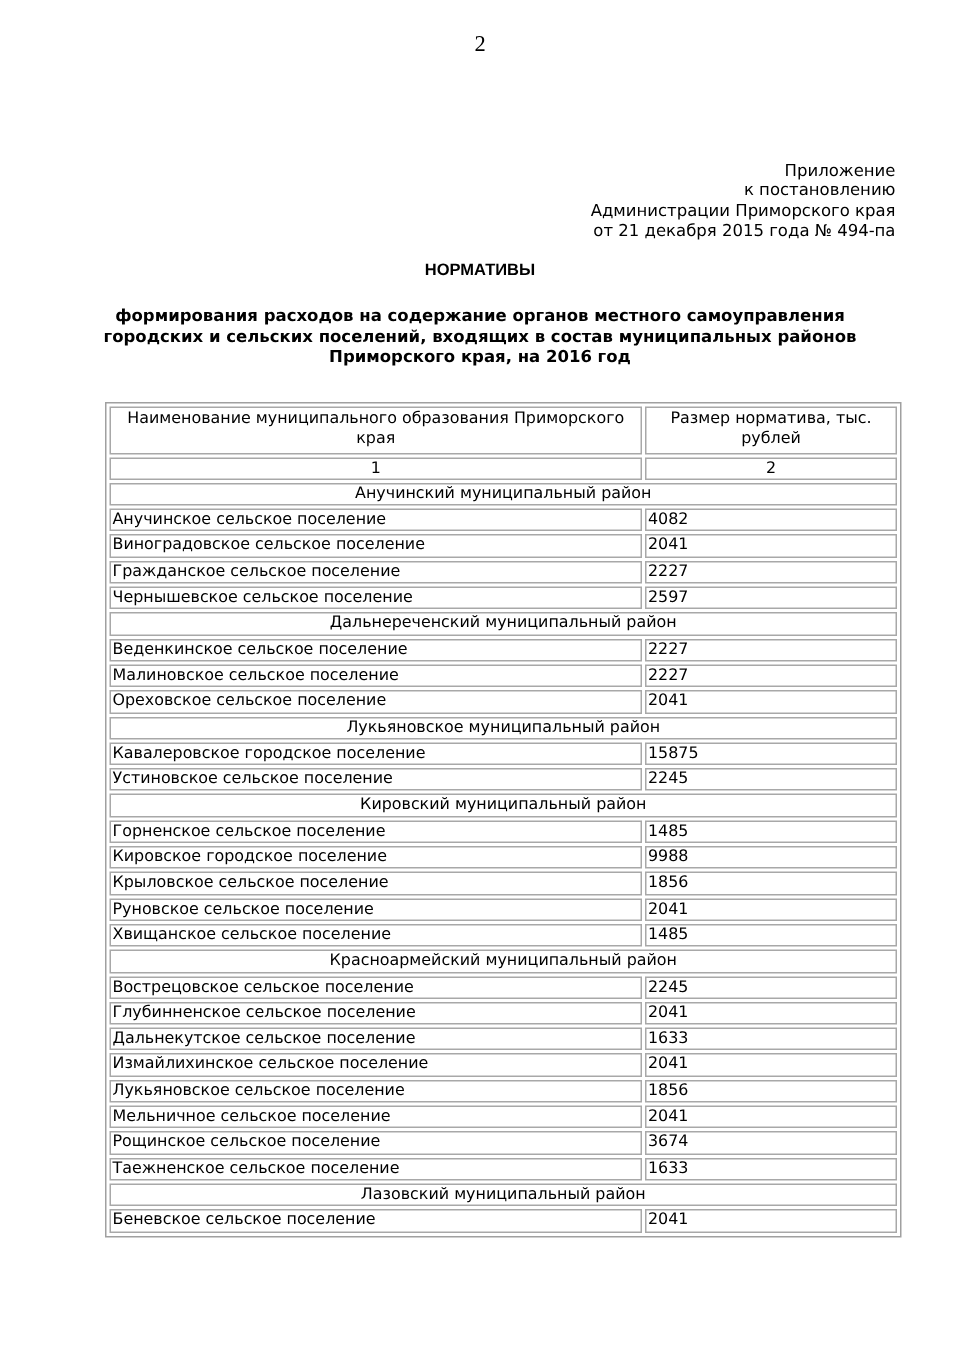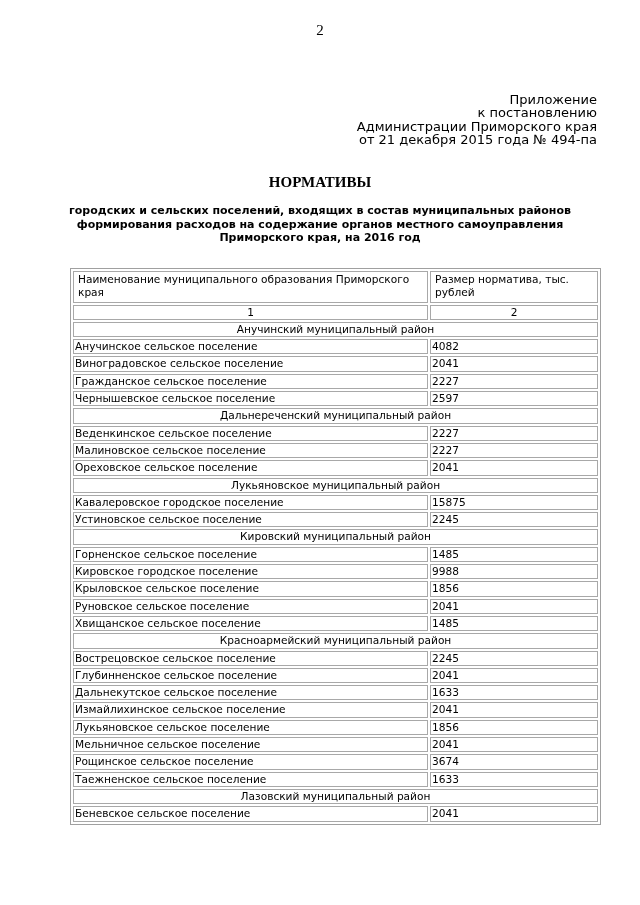--- a/index.html
+++ b/index.html
@@ -2,65 +2,65 @@
 <html><head>
 <meta charset="utf-8">
 <style>
   html, body { margin: 0; padding: 0; background: #ffffff; }
   body { width: 640px; height: 905px; position: relative; overflow: hidden; color: #000; }
   .page-number {
     position: absolute; top: 22px; left: 0; width: 640px; text-align: center;
     font-family: "Liberation Serif", serif; font-size: 15px;
   }
   .approval {
-    position: absolute; top: 93px; right: 43px; text-align: right;
-    font-family: "DejaVu Sans", sans-serif; font-size: 13px; line-height: 13.3px;
+    position: absolute; top: 107px; right: 43px; text-align: right;
+    font-family: "DejaVu Sans", sans-serif; font-size: 11px; line-height: 13.3px;
   }
   .doc-title {
     position: absolute; top: 174px; left: 0; width: 640px; text-align: center;
-    font-family: Liberation Serif, serif; font-size: 15px; font-weight: bold;
+    font-family: Liberation Sans, sans-serif; font-size: 11px; font-weight: bold;
   }
   .doc-subtitle {
     position: absolute; top: 204px; left: 0; width: 640px; text-align: center;
     font-family: "DejaVu Sans", sans-serif; font-size: 11px; font-weight: bold; line-height: 13.5px;
   }
   table.norms {
     position: absolute; top: 268px; left: 70px; width: 531px;
     border-collapse: separate; border-spacing: 2px;
     border: 1px solid #a0a0a0;
     font-family: "DejaVu Sans", sans-serif; font-size: 10.6px;
   }
   table.norms td {
     border: 1px solid #a8a8a8;
     padding: 0 1px; height: 13.3px; line-height: 13.3px; white-space: nowrap;
   }
   table.norms td.c1 { width: 345px; }
   table.norms td.c2 { }
-  table.norms tr.head td { white-space: normal; line-height: 13.3px; padding: 1px 4px 2px 4px; height: auto; }
+  table.norms tr.head td { text-align: center; white-space: normal; line-height: 13.3px; padding: 1px 4px 2px 4px; height: auto; }
   table.norms tr.colnum td { text-align: center; }
   table.norms tr.district td { text-align: center; }
   table.norms tr.data td.c1 { text-align: left; }
 </style>
 </head>
 <body>
 
 <div class="page-number">2</div>
 
 <div class="approval">
   <div>Приложение</div>
   <div>к постановлению</div>
   <div>Администрации Приморского края</div>
   <div>от 21 декабря 2015 года № 494-па</div>
 </div>
 
 <div class="doc-title">НОРМАТИВЫ</div>
 
 <div class="doc-subtitle">
+  <div>формирования расходов на содержание органов местного самоуправления</div>
   <div>городских и сельских поселений, входящих в состав муниципальных районов</div>
-  <div>формирования расходов на содержание органов местного самоуправления</div>
   <div>Приморского края, на 2016 год</div>
 </div>
 
 <table class="norms">
   <tbody id="norms-body">
     <tr class="head">
       <td class="c1">Наименование муниципального образования Приморского края</td>
       <td class="c2">Размер норматива, тыс. рублей</td>
     </tr>
     <tr class="colnum">

